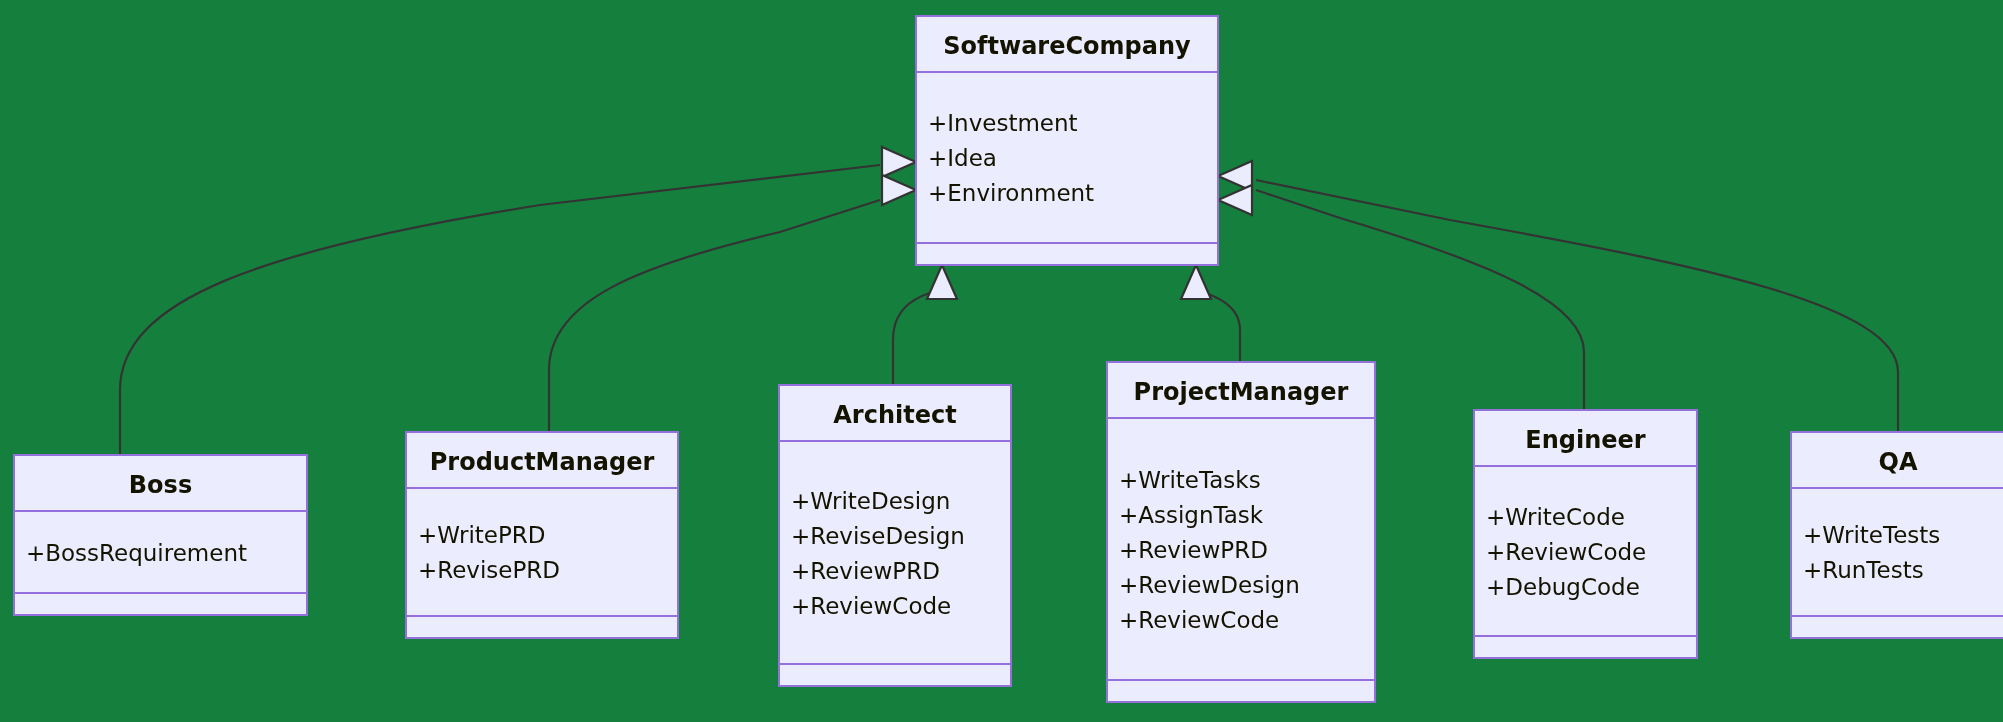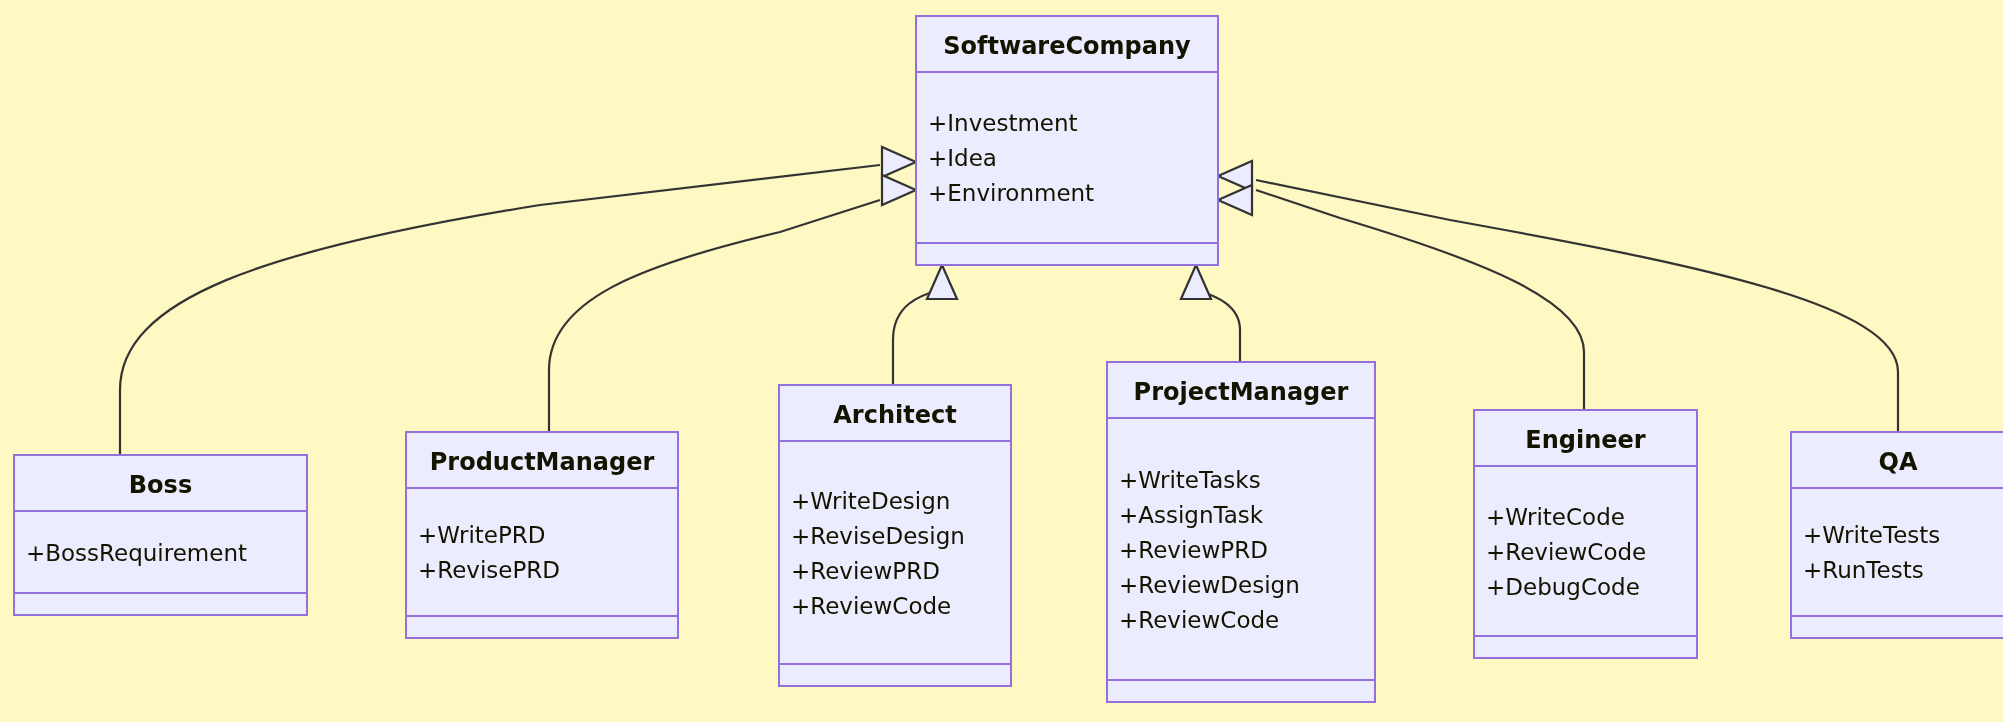--- a/index.html
+++ b/index.html
@@ -4,21 +4,21 @@
 <style>
   html, body {
     margin: 0;
     padding: 0;
     background: #ffffff;
   }
   #diagram-root {
     position: relative;
     width: 2003px;
     height: 722px;
-    background: #fef9c3;
+    background: #15803d;
     font-family: "DejaVu Sans", "Liberation Sans", sans-serif;
     overflow: hidden;
     text-align: right;
   }
   svg.uml-canvas {
     display: block;
     width: 2003px;
     height: 722px;
   }
   .cls-rect {

